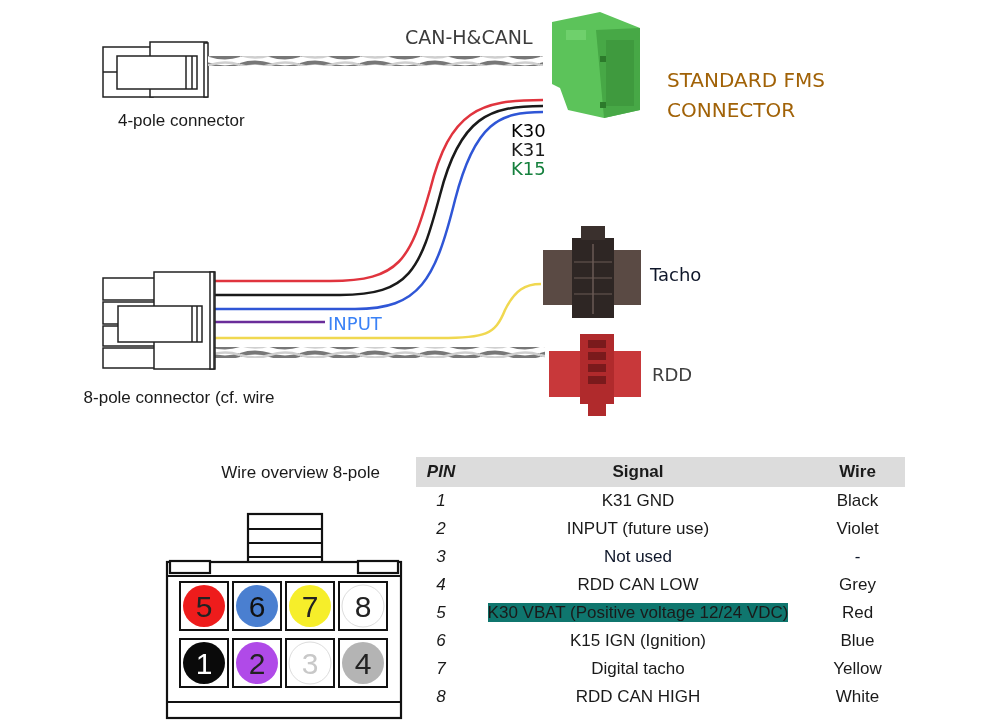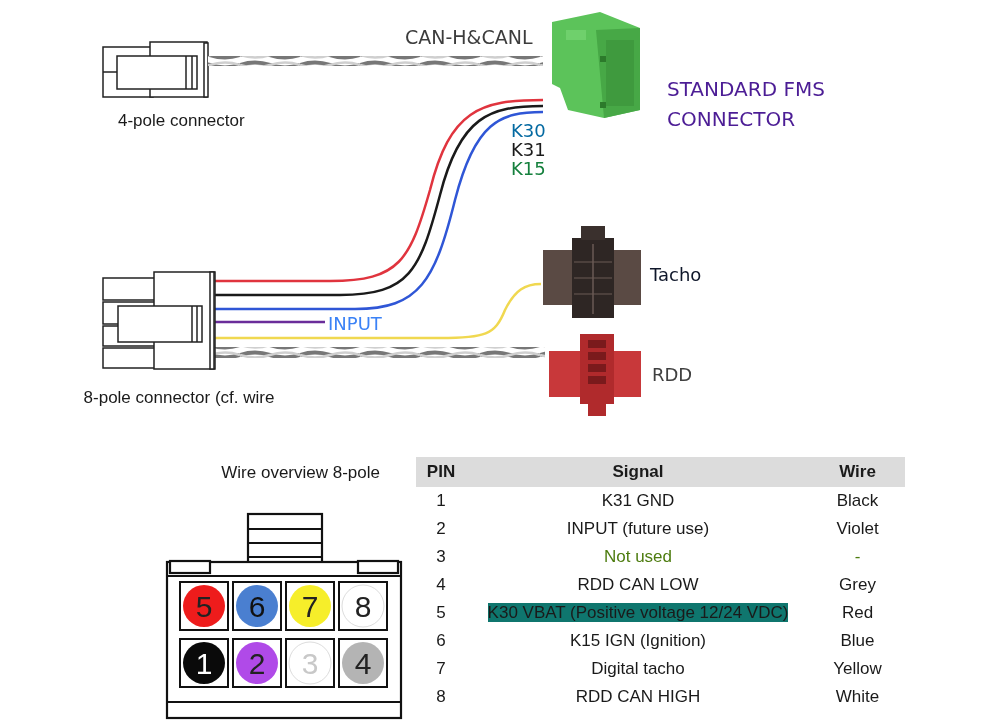--- a/index.html
+++ b/index.html
@@ -3,36 +3,36 @@
 <meta charset="utf-8">
 <style>
   html, body { margin: 0; padding: 0; background: #ffffff; }
   body { width: 1000px; height: 723px; position: relative; overflow: hidden;
          font-family: "Liberation Sans", sans-serif; color: #1a1a1a; }
   svg.diagram { position: absolute; left: 0; top: 0; }
   .lbl { position: absolute; white-space: nowrap; }
   .cal { font-family: "DejaVu Sans", sans-serif; }
   .lbl-4pole { left: 118px; top: 111px; font-size: 17px; }
   .lbl-canh { left: 405px; top: 26px; font-size: 19px; color: #3c3c3c; }
-  .lbl-fms { left: 667px; top: 74px; font-size: 20px; line-height: 30px; color: #4c1d95; }
+  .lbl-fms { left: 667px; top: 65px; font-size: 20px; line-height: 30px; color: #a16207; }
   .lbl-k { left: 511px; top: 121px; font-size: 18px; line-height: 19px; }
   .lbl-input { left: 328px; top: 313px; font-size: 18px; color: #3b82f6; }
   .lbl-tacho { left: 650px; top: 264px; font-size: 18px; color: #0f172a; }
   .lbl-rdd { left: 652px; top: 364px; font-size: 18px; color: #404040; }
   .lbl-8pole { left: 74px; top: 387px; font-size: 17px; line-height: 21px; text-align: center; width: 210px; }
   .lbl-overview { left: 190px; top: 462px; font-size: 17px; line-height: 21px; text-align: right; width: 190px; }
 
   table.pins { position: absolute; left: 416px; top: 457px; width: 489px; border-collapse: collapse;
                font-size: 17px; }
   table.pins th { background: #dcdcdc; font-weight: bold; height: 30px; padding: 0; }
   table.pins td { height: 28px; padding: 0; }
-  table.pins .c-pin { width: 50px; text-align: center; }
+  table.pins .c-pin { width: 50px; text-align: center; font-style: italic; }
   table.pins .c-sig { text-align: center; }
   table.pins .c-wire { width: 95px; text-align: center; }
-  .muted { color: #4d7c0f; }
+  .muted { color: #0f172a; }
   .hl { background: #0f766e; }
 </style>
 </head>
 <body>
 
 <svg class="diagram" width="1000" height="723" viewBox="0 0 1000 723">
   <defs>
     <pattern id="twist" width="60" height="10" patternUnits="userSpaceOnUse">
       <rect width="60" height="10" fill="#ffffff"></rect>
       <path d="M0 5 Q15 0 30 5 T60 5" stroke="#777" stroke-width="4" fill="none"></path>
@@ -142,21 +142,21 @@
     </g>
 </svg>
 
 <div class="lbl lbl-4pole">4-pole connector</div>
 <div class="lbl lbl-canh cal">CAN-H&amp;CANL</div>
 <div class="lbl lbl-fms cal">
   <div>STANDARD FMS</div>
   <div>CONNECTOR</div>
 </div>
 <div class="lbl lbl-k cal">
-  <div style="color:#0369a1">K30</div>
+  <div style="color:#000000">K30</div>
   <div style="color:#1a1a1a">K31</div>
   <div style="color:#15803d">K15</div>
 </div>
 <div class="lbl lbl-input cal">INPUT</div>
 <div class="lbl lbl-tacho cal">Tacho</div>
 <div class="lbl lbl-rdd cal">RDD</div>
 <div class="lbl lbl-8pole">
   <div>8-pole connector (cf. wire</div>
 </div>
 <div class="lbl lbl-overview">

